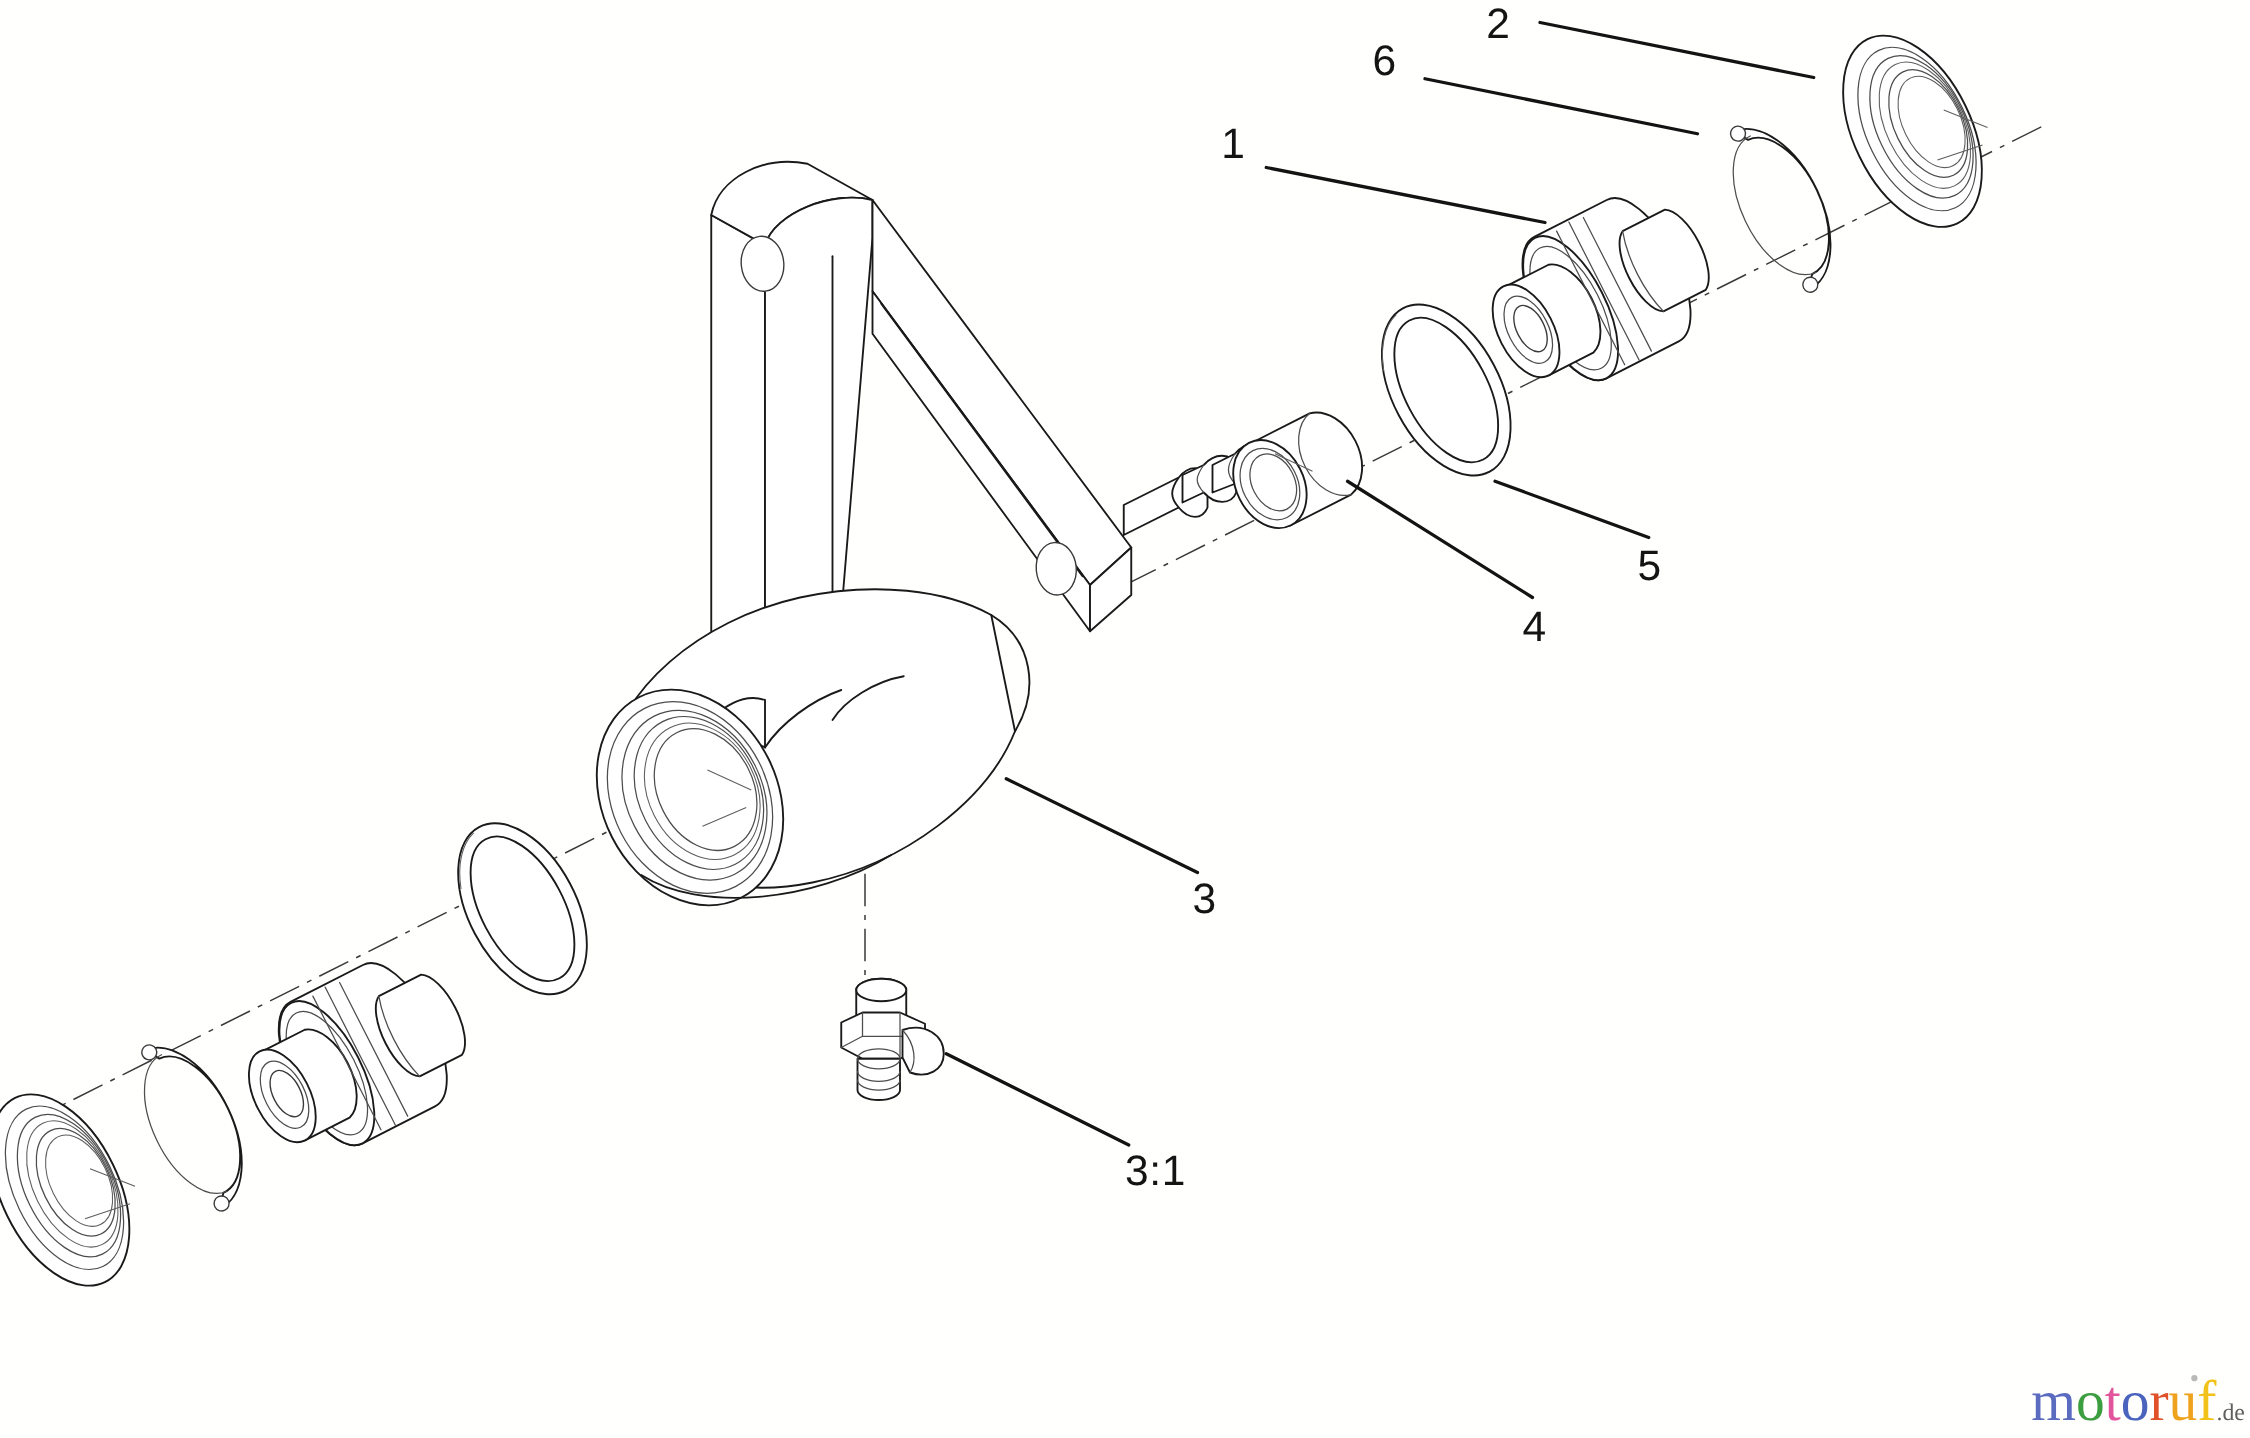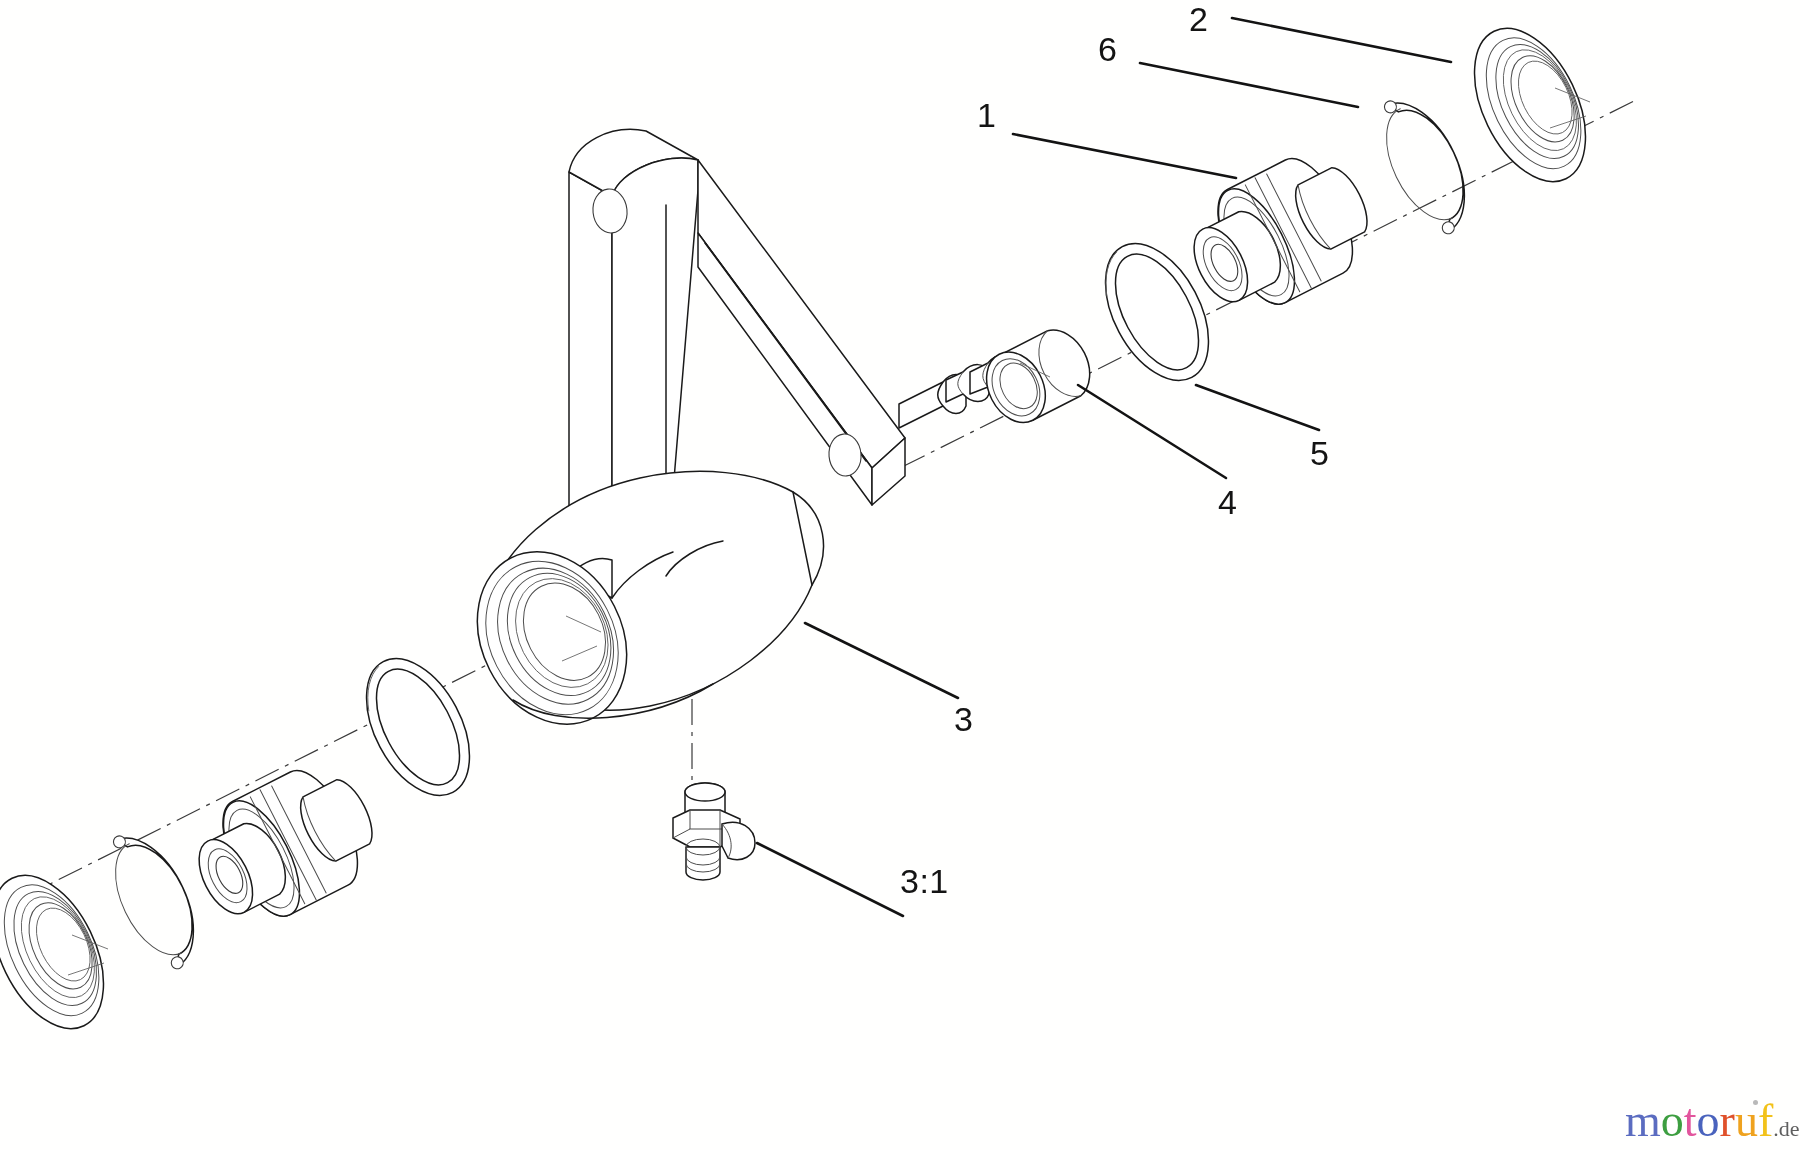--- a/index.html
+++ b/index.html
@@ -39,21 +39,21 @@
     left: 1625px;
     top: 1098px;
     font-family: "Liberation Serif", serif;
     font-size: 46px;
     line-height: 1;
     white-space: nowrap;
     user-select: none;
   }
   #watermark span { font-weight: 400; }
   #watermark .sfx {
-    font-size: 22px;
+    font-size: 19px;
     color: #5f5f5f;
     font-family: "Liberation Serif", serif;
   }
   #watermark .dot-acc {
     position: absolute;
     left: 128px;
     top: 2px;
     width: 5px;
     height: 5px;
     border-radius: 50%;
@@ -390,20 +390,20 @@
     </g>
 
   </svg>
 
   <div class="callout-num" style="left:1189px; top:0px;">2</div>
   <div class="callout-num" style="left:1098px; top:30px;">6</div>
   <div class="callout-num" style="left:977px; top:96px;">1</div>
   <div class="callout-num" style="left:1310px; top:434px;">5</div>
   <div class="callout-num" style="left:1218px; top:483px;">4</div>
   <div class="callout-num" style="left:954px; top:700px;">3</div>
-  <div class="callout-num" style="left:900px; top:862px;text-align:center;">3:1</div>
+  <div class="callout-num" style="left:900px; top:918px;text-align:center;">3:1</div>
 
   <div id="watermark">
     <span style="color: rgb(91, 108, 192);">m</span><span style="color: rgb(61, 158, 64);">o</span><span style="color: rgb(226, 85, 157);">t</span><span style="color: rgb(74, 99, 189);">o</span><span style="color: rgb(224, 81, 42);">r</span><span style="color: rgb(239, 162, 30);">u</span><span style="color: rgb(242, 194, 26);">f</span><span class="sfx">.de</span>
     <span class="dot-acc"></span>
   </div>
 
 </div>
 
 </body></html>

